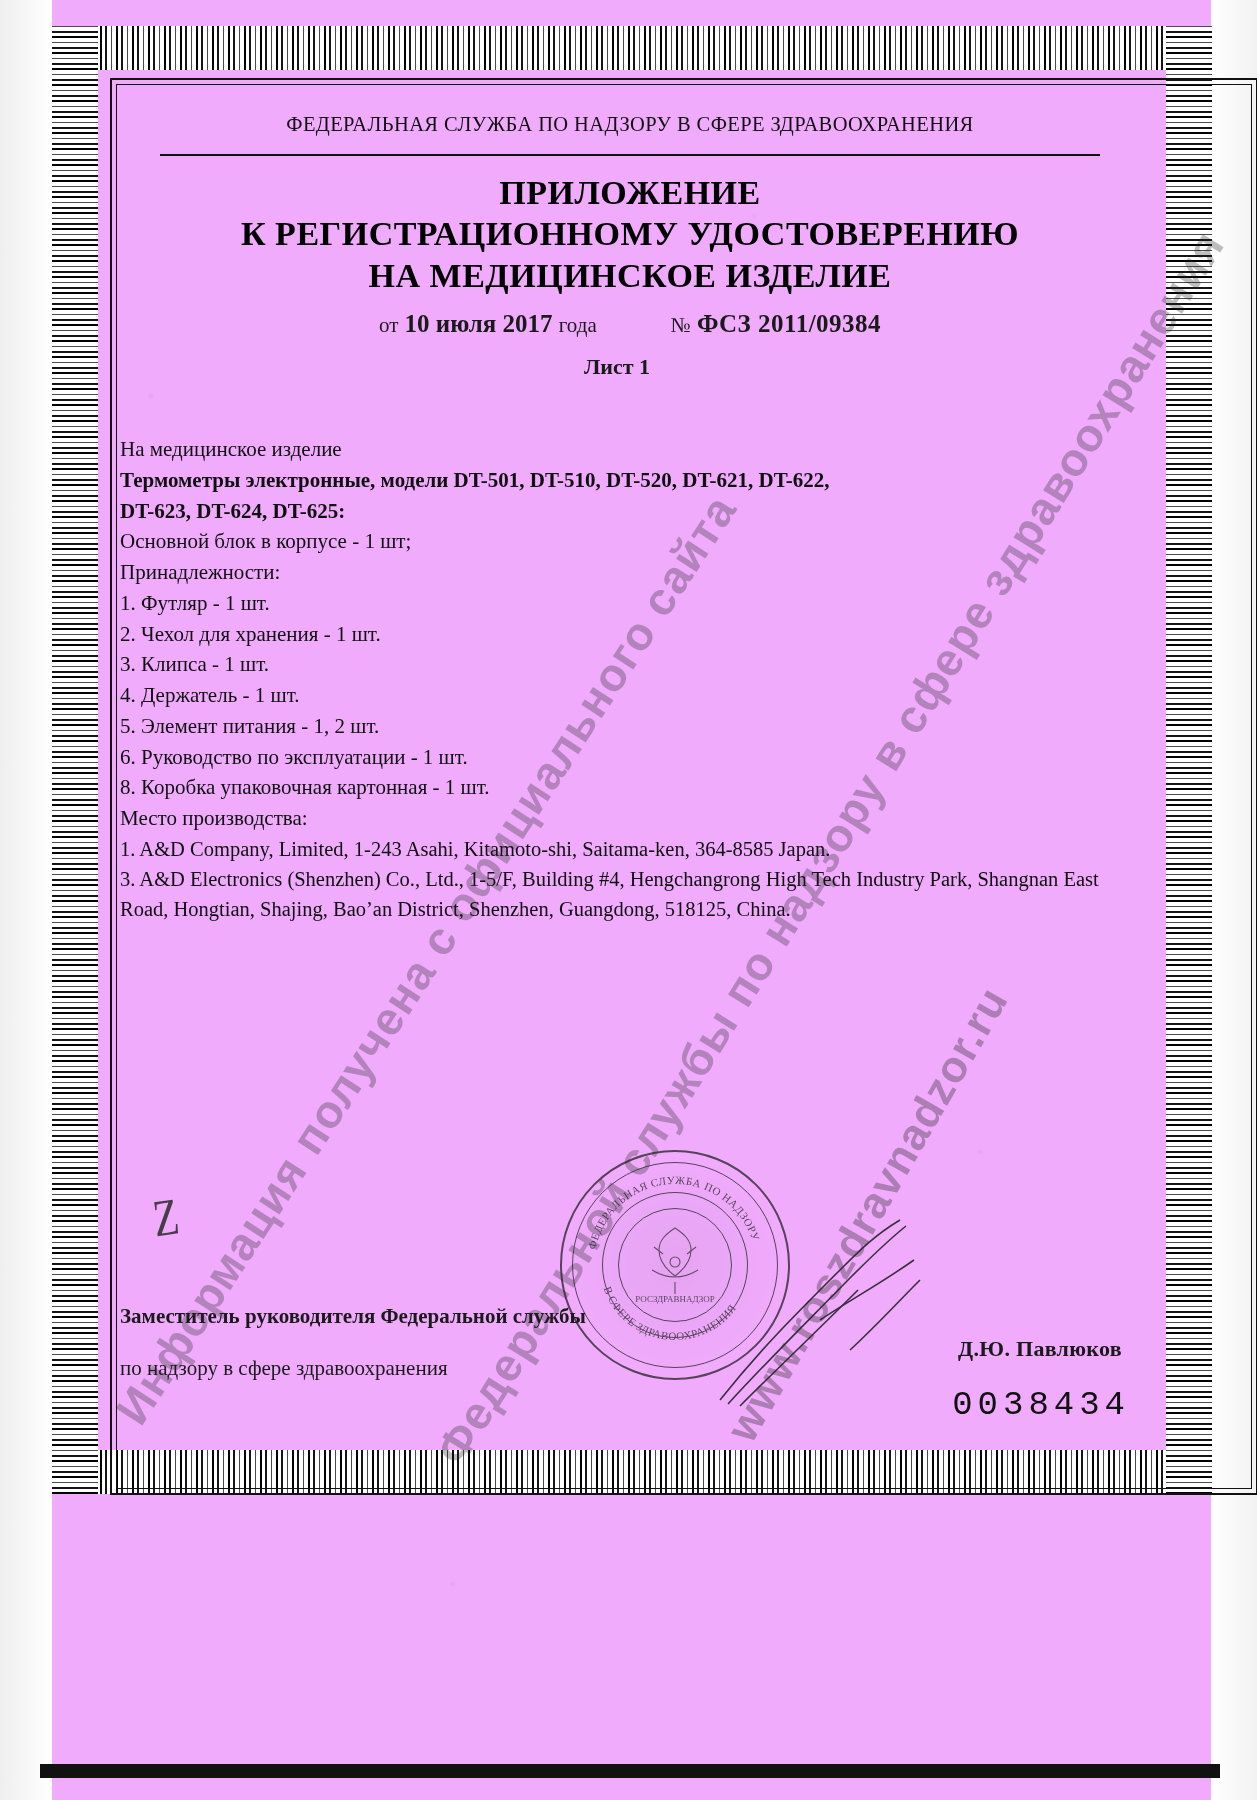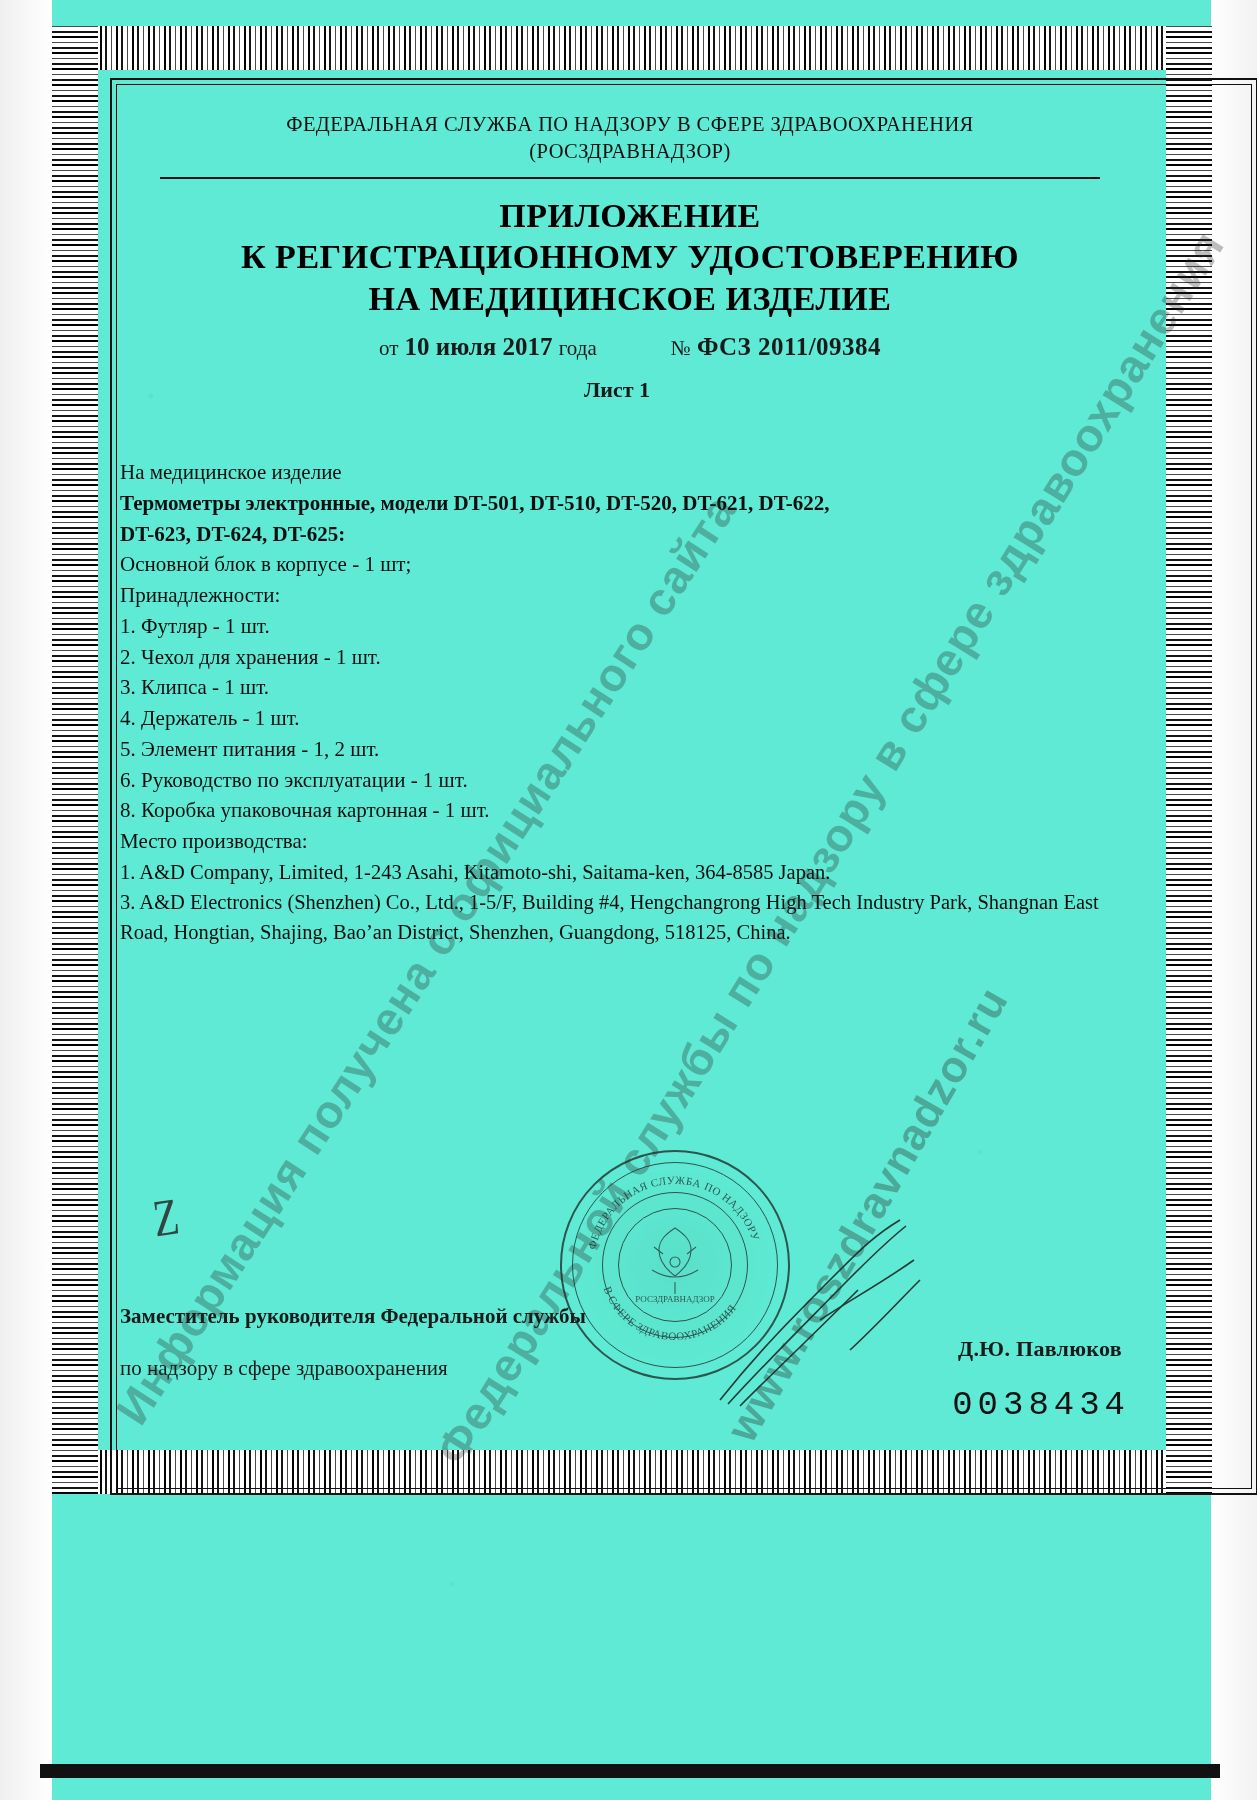--- a/index.html
+++ b/index.html
@@ -15,21 +15,21 @@
     color: #1a1a1a;
     overflow: hidden;
   }
 
   
   .scan {
     position: absolute;
     left: 0; top: 0;
     width: 1257px;
     height: 1800px;
-    background: #5eead4;
+    background: #f0abfc;
   }
   .scan-noise {
     position: absolute;
     inset: 0;
     background:
       radial-gradient(circle at 12% 22%, rgba(0,0,0,0.035) 0 2px, transparent 3px),
       radial-gradient(circle at 78% 64%, rgba(0,0,0,0.03) 0 1.5px, transparent 3px),
       radial-gradient(circle at 36% 88%, rgba(0,0,0,0.03) 0 1.5px, transparent 3px),
       radial-gradient(circle at 60% 12%, rgba(0,0,0,0.025) 0 1.5px, transparent 3px);
     pointer-events: none;
@@ -321,21 +321,20 @@
     <div class="border-band border-bottom"></div>
     <div class="border-band border-left"></div>
     <div class="border-band border-right"></div>
     <div class="border-inner-rule"></div>
     <div class="border-inner-rule2"></div>
   </div>
 
   <div class="content">
 
     <div class="agency-line">ФЕДЕРАЛЬНАЯ СЛУЖБА ПО НАДЗОРУ В СФЕРЕ ЗДРАВООХРАНЕНИЯ</div>
-    <div class="agency-sub">(РОСЗДРАВНАДЗОР)</div>
 
     <div class="hrule"></div>
 
     <div class="title-block">
       <div class="title-line">ПРИЛОЖЕНИЕ</div>
       <div class="title-line">К РЕГИСТРАЦИОННОМУ УДОСТОВЕРЕНИЮ</div>
       <div class="title-line">НА МЕДИЦИНСКОЕ ИЗДЕЛИЕ</div>
     </div>
 
     <div class="date-row">

